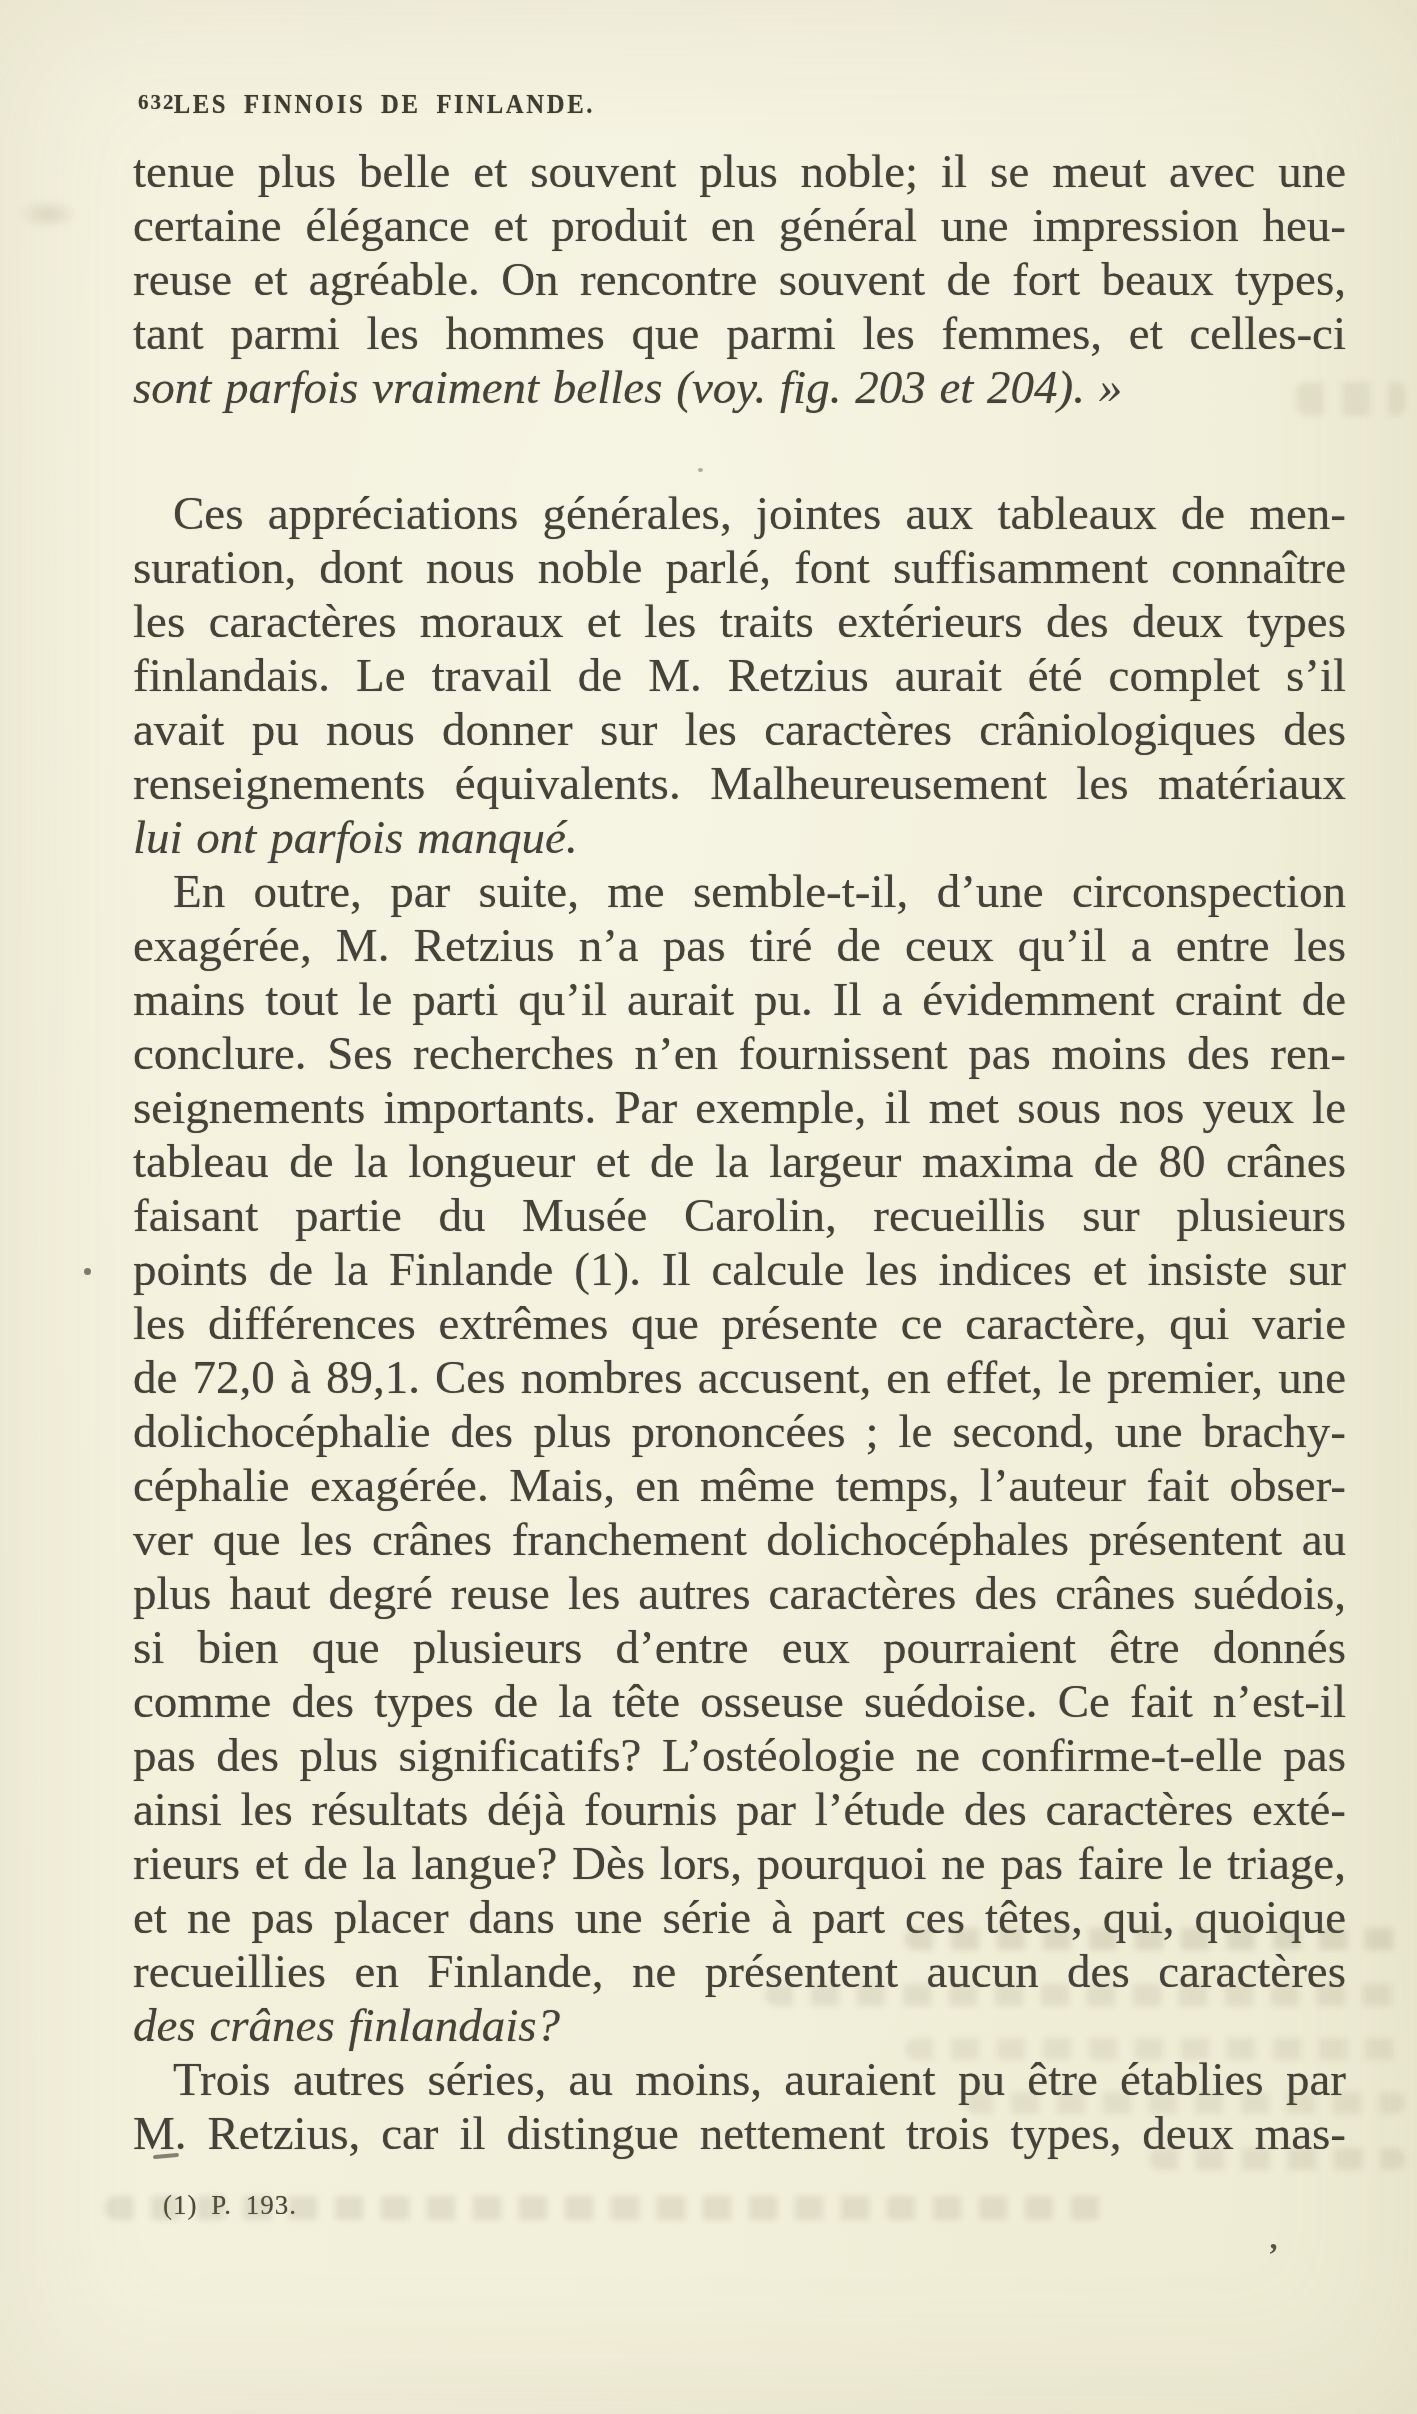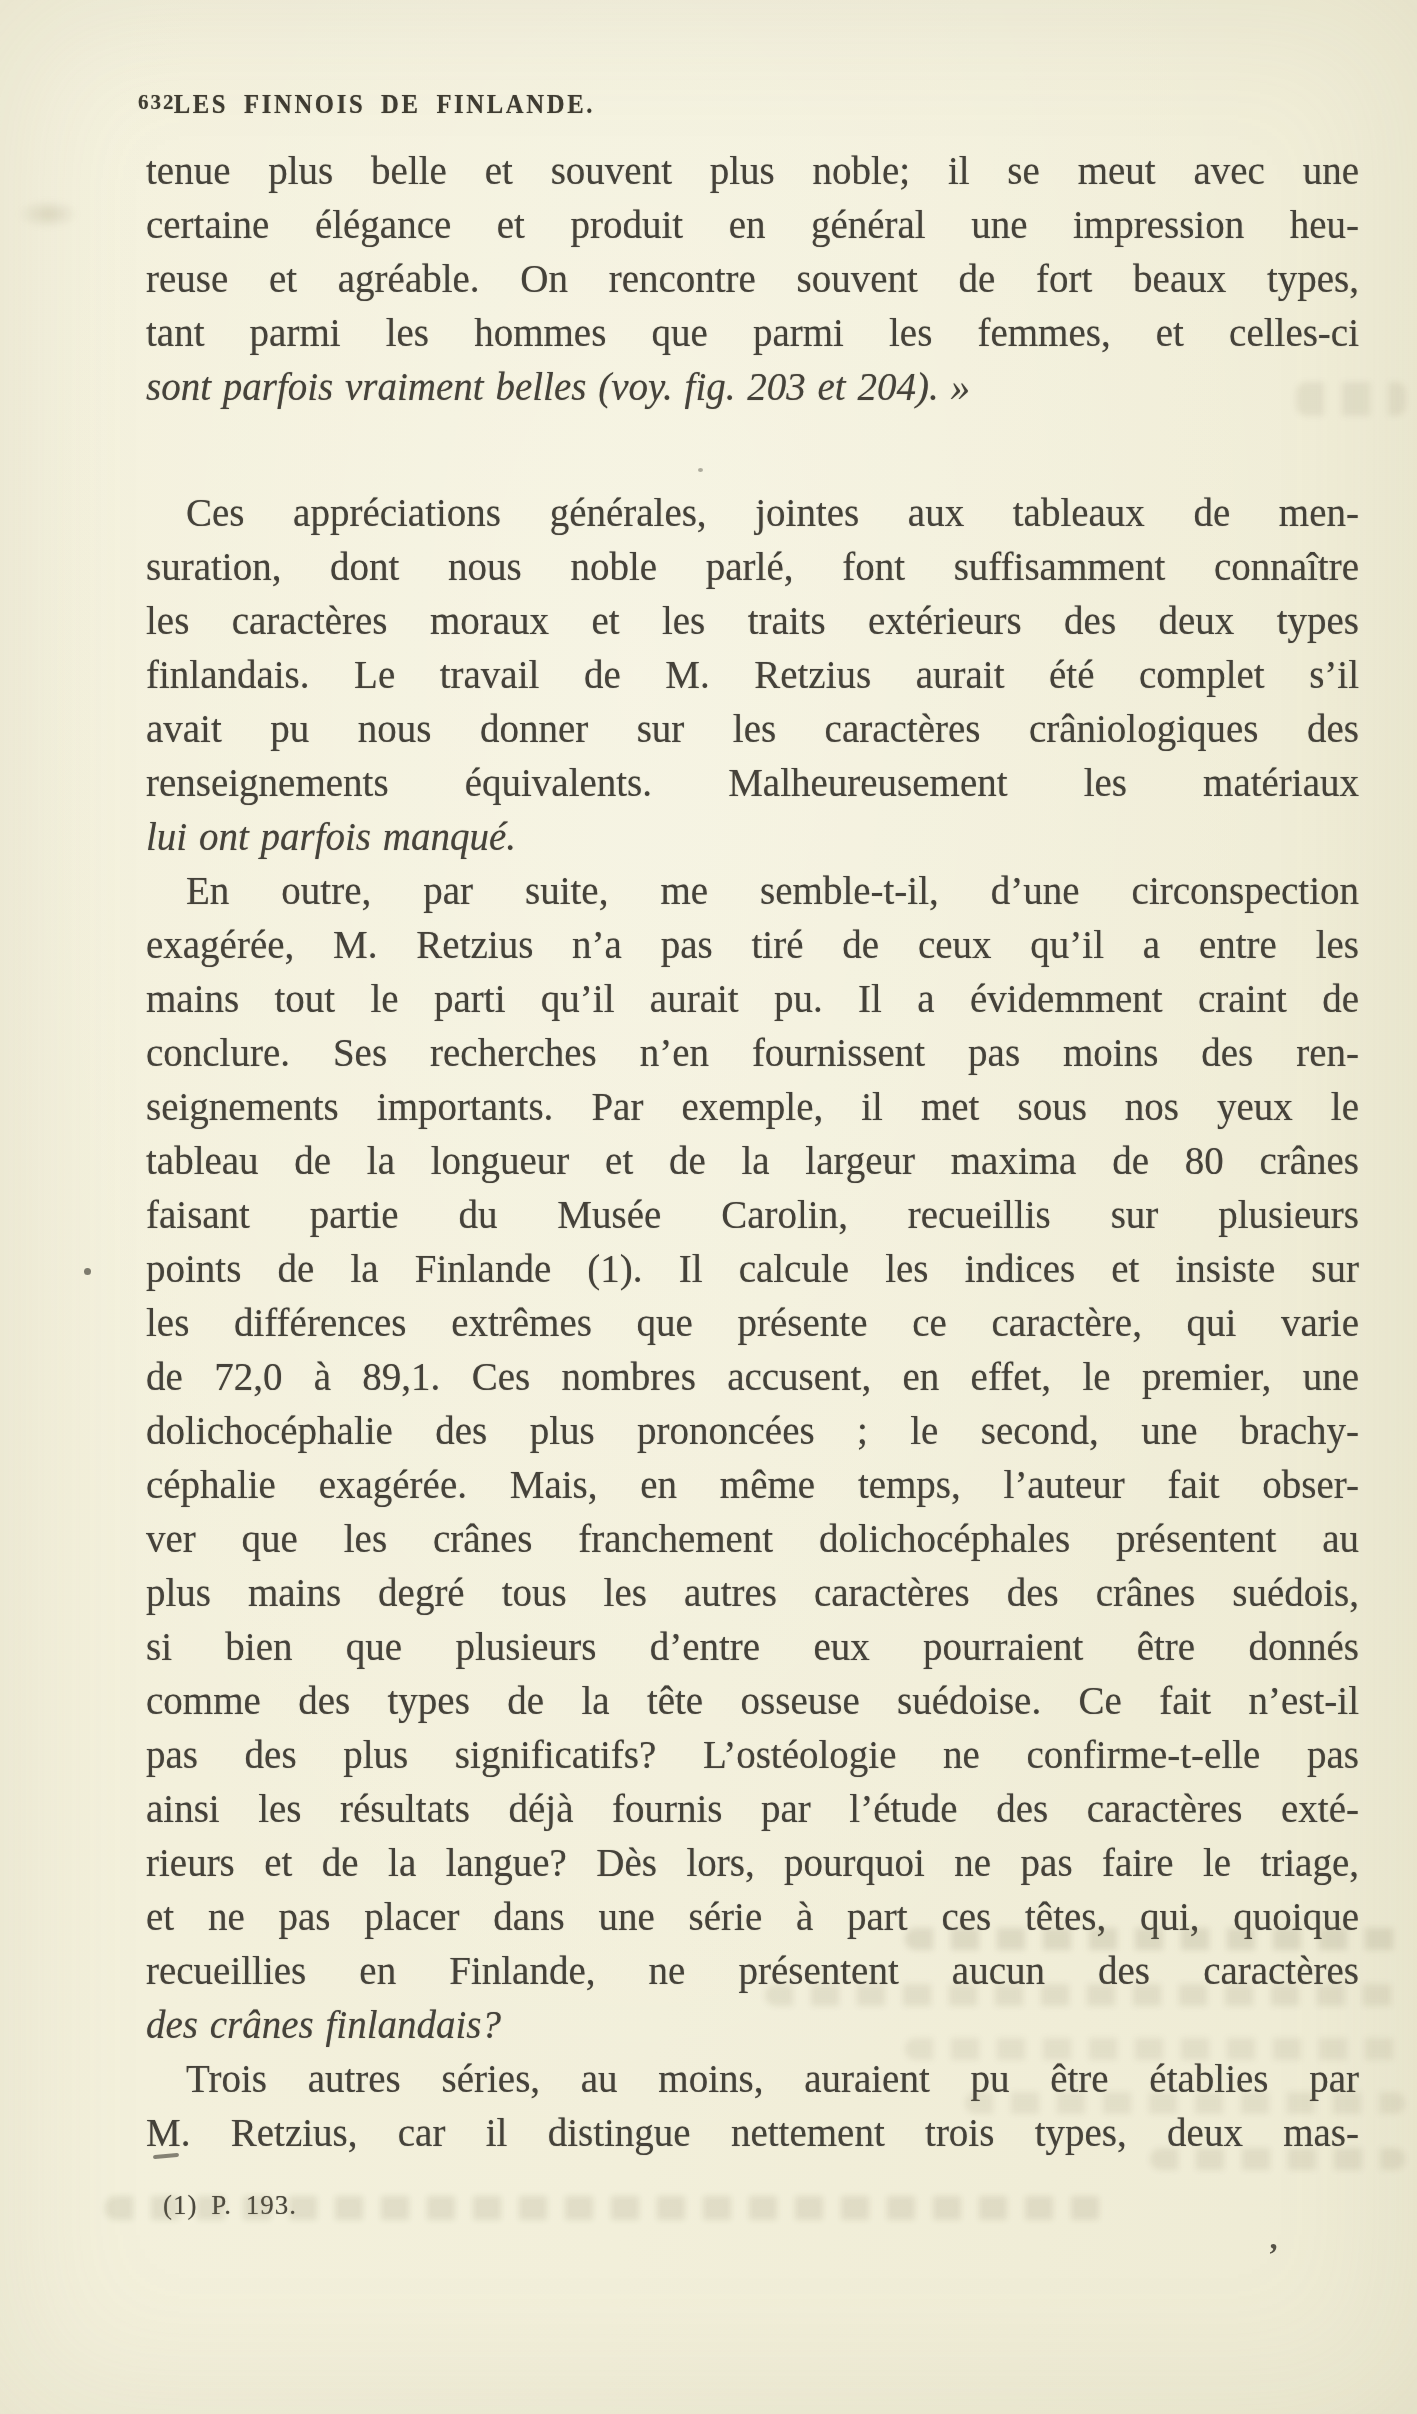--- a/index.html
+++ b/index.html
@@ -27,24 +27,23 @@
     position:absolute;left:145px;top:88px;width:1213px;
   }
   .running-title span{
     display:inline-block;transform:scaleX(0.88);transform-origin:center;
     font-size:28px;font-weight:bold;letter-spacing:3px;word-spacing:8px;
     color:#3f3c32;text-shadow:0 0 1px rgba(63,60,50,0.55);
   }
   
   .tblock{
     position:absolute;left:133px;width:1213px;
-    font-size:39px;line-height:54px;
+    font-size:47px;line-height:54px;
     text-shadow:0 0 1px rgba(69,66,58,0.55);
     word-spacing:2px;
-    margin-left:13px;
   }
   .block-1{top:144px;}
   .block-2{top:486px;}
   .ln{height:54px;text-align:justify;text-align-last:justify;white-space:normal;overflow:visible;}
   .ln.last{text-align-last:left;font-style:italic;}
   .ln.ind{text-indent:40px;}
   
   .footnote{
     position:absolute;left:163px;top:2190px;
     font-size:27px;letter-spacing:1px;word-spacing:6px;
@@ -116,21 +115,21 @@
     <div class="ln">conclure. Ses recherches n’en fournissent pas moins des ren-</div>
     <div class="ln">seignements importants. Par exemple, il met sous nos yeux le</div>
     <div class="ln">tableau de la longueur et de la largeur maxima de 80 crânes</div>
     <div class="ln">faisant partie du Musée Carolin, recueillis sur plusieurs</div>
     <div class="ln">points de la Finlande (1). Il calcule les indices et insiste sur</div>
     <div class="ln">les différences extrêmes que présente ce caractère, qui varie</div>
     <div class="ln">de 72,0 à 89,1. Ces nombres accusent, en effet, le premier, une</div>
     <div class="ln">dolichocéphalie des plus prononcées ; le second, une brachy-</div>
     <div class="ln">céphalie exagérée. Mais, en même temps, l’auteur fait obser-</div>
     <div class="ln">ver que les crânes franchement dolichocéphales présentent au</div>
-    <div class="ln">plus mains degré tous les autres caractères des crânes suédois,</div>
+    <div class="ln">plus haut degré reuse les autres caractères des crânes suédois,</div>
     <div class="ln">si bien que plusieurs d’entre eux pourraient être donnés</div>
     <div class="ln">comme des types de la tête osseuse suédoise. Ce fait n’est-il</div>
     <div class="ln">pas des plus significatifs? L’ostéologie ne confirme-t-elle pas</div>
     <div class="ln">ainsi les résultats déjà fournis par l’étude des caractères exté-</div>
     <div class="ln">rieurs et de la langue? Dès lors, pourquoi ne pas faire le triage,</div>
     <div class="ln">et ne pas placer dans une série à part ces têtes, qui, quoique</div>
     <div class="ln">recueillies en Finlande, ne présentent aucun des caractères</div>
     <div class="ln last">des crânes finlandais?</div>
     <div class="ln ind">Trois autres séries, au moins, auraient pu être établies par</div>
     <div class="ln">M. Retzius, car il distingue nettement trois types, deux mas-</div>

